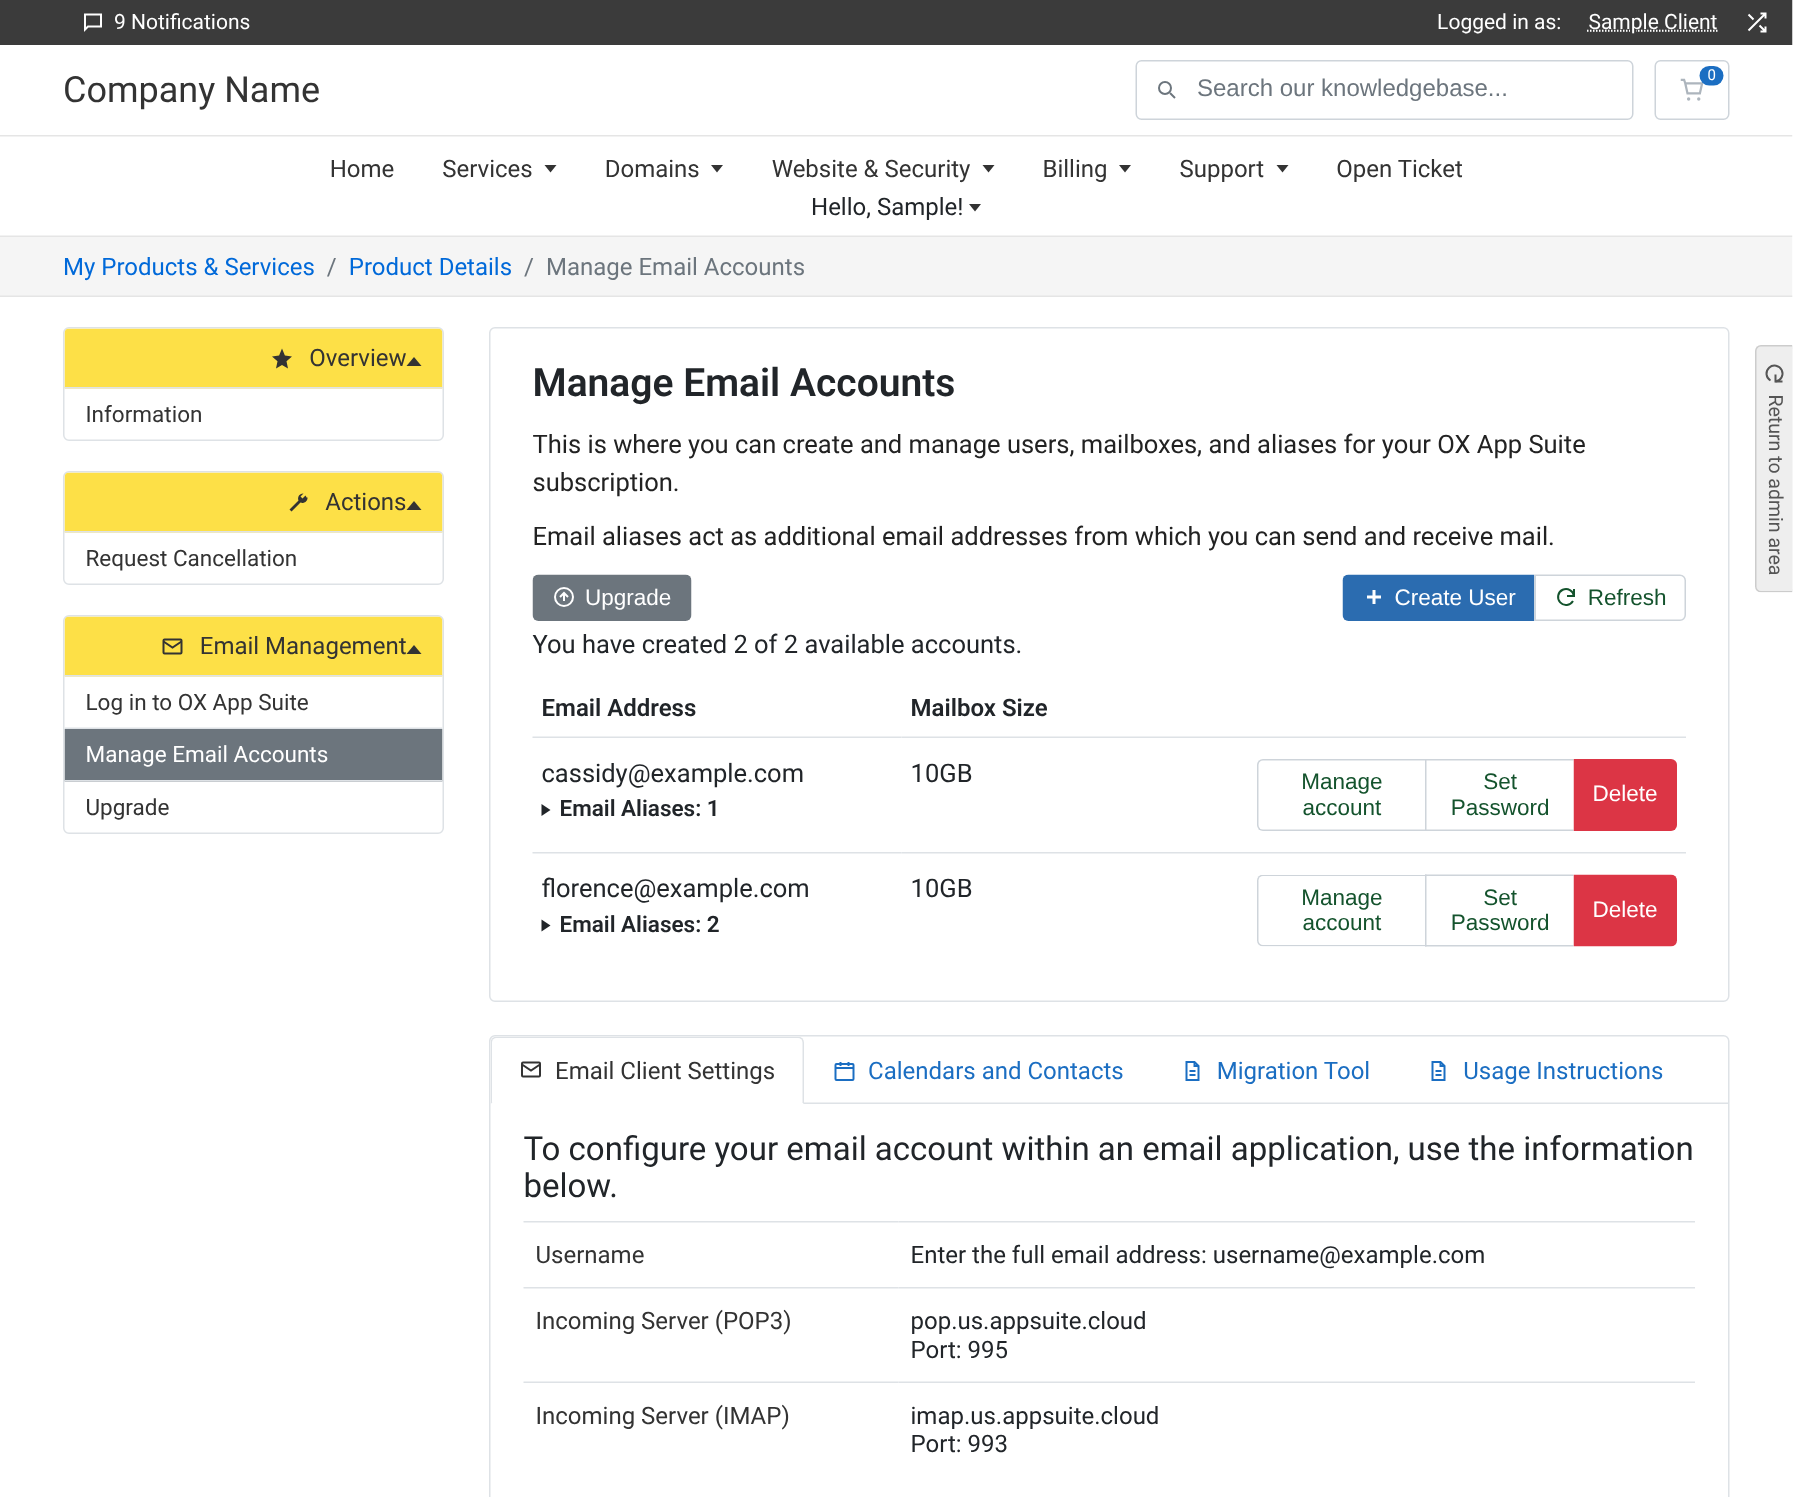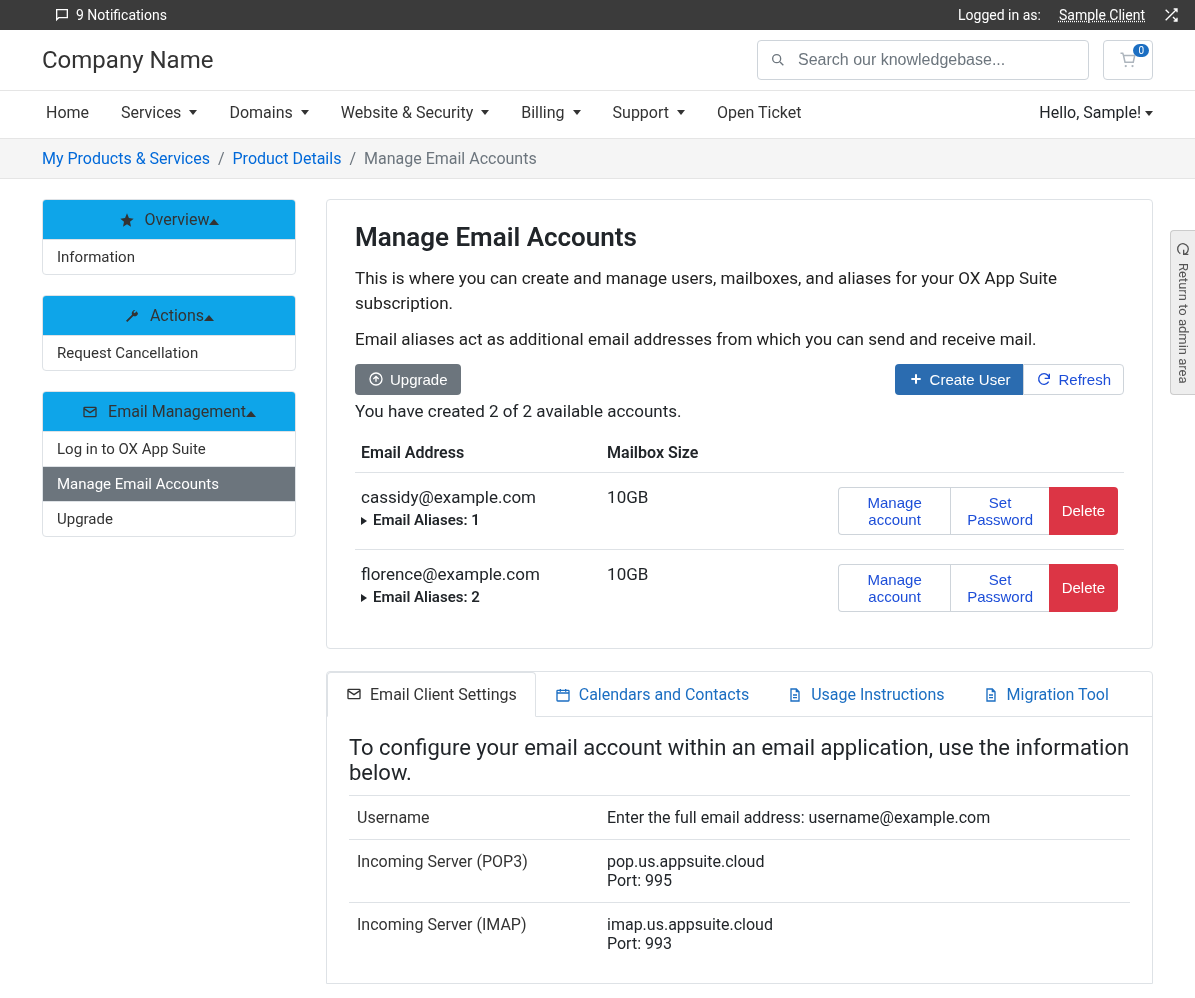--- a/index.html
+++ b/index.html
@@ -10,45 +10,45 @@
 .topbar a { color: #fff; text-decoration: underline dotted; }
 .header { display: flex; align-items: center; justify-content: space-between; padding: 10px 42px; border-bottom: 1px solid #e5e5e5; }
 .brand { font-size: 24px; font-weight: 400; color: #333; }
 .header-right { display: flex; align-items: center; gap: 14px; }
 .search-wrap { display: flex; align-items: center; border: 1px solid #ced4da; border-radius: 4px; height: 40px; width: 332px; overflow: hidden; }
 .search-icon { width: 40px; display: flex; align-items: center; justify-content: center; color: #6c757d; }
 .search-input { border: none; outline: none; font-size: 16px; flex: 1; padding: 0 8px 0 0; }
 .search-input::placeholder { color: #6c757d; }
 .cart-btn { position: relative; border: 1px solid #ced4da; border-radius: 4px; height: 40px; width: 50px; display: flex; align-items: center; justify-content: center; color: #adb5bd; cursor: pointer; }
 .cart-badge { position: absolute; top: 3px; right: 3px; background: #1b6ec2; color: #fff; border-radius: 9px; font-size: 10px; padding: 1px 5px; min-width: 14px; text-align: center; }
-.navrow { display: flex; align-items: center; justify-content: space-between; padding: 6px 42px 10px 42px; border-bottom: 1px solid #e5e5e5; }
+.navrow { display: flex; align-items: center; justify-content: space-between; padding: 6px 42px 10px 42px; border-bottom: 1px solid #e5e5e5; flex-direction: column; }
 .navlinks { display: flex; gap: 24px; }
 .navlinks .nav-item { color: #333; font-size: 16px; cursor: pointer; display: flex; align-items: center; gap: 4px; padding: 6px 4px; }
 .caret-down::after { content: ""; display: inline-block; margin-left: 4px; vertical-align: middle; border-top: 5px solid #333; border-left: 4px solid transparent; border-right: 4px solid transparent; }
 .breadcrumbs { background: #f5f5f5; border-bottom: 1px solid #e5e5e5; padding: 10px 42px; font-size: 16px; display: flex; gap: 8px; align-items: center; }
 .breadcrumbs a { color: #0069d9; text-decoration: none; }
 .breadcrumbs .sep { color: #6c757d; }
 .breadcrumbs .current { color: #6c757d; }
 .page-body { display: flex; gap: 30px; padding: 20px 42px; align-items: flex-start; }
 .sidebar { width: 254px; flex-shrink: 0; }
 .panel { border: 1px solid #dee2e6; border-radius: 4px; margin-bottom: 20px; overflow: hidden; }
-.panel-head { background: #0ea5e9; border-bottom: 1px solid #dee2e6; padding: 10px 14px; display: flex; align-items: center; justify-content: center; font-weight: 400; color: #333; cursor: pointer; }
+.panel-head { background: #fde047; border-bottom: 1px solid #dee2e6; padding: 10px 14px; display: flex; align-items: center; justify-content: flex-end; font-weight: 400; color: #333; cursor: pointer; }
 .panel-head .left { display: flex; align-items: center; gap: 10px; }
 .panel-item { padding: 8px 14px; color: #333; border-bottom: 1px solid #dee2e6; cursor: pointer; font-size: 15px; }
 .panel-item:last-child { border-bottom: none; }
 .panel-item.active { background: #6c757d; color: #fff; }
 .main { flex: 1; min-width: 0; }
 .card { border: 1px solid #dee2e6; border-radius: 4px; padding: 22px 28px; margin-bottom: 22px; }
 .card h1 { font-size: 26px; font-weight: 600; margin-bottom: 14px; }
 .card p { font-size: 17px; margin-bottom: 12px; color: #222; line-height: 1.45; }
 .action-row { display: flex; justify-content: space-between; align-items: center; margin: 8px 0 6px 0; }
 .btn { border: 1px solid transparent; border-radius: 4px; padding: 6px 12px; font-size: 15px; cursor: pointer; display: inline-flex; align-items: center; gap: 6px; }
 .btn-gray { background: #6c757d; color: #fff; }
 .btn-primary { background: #2b6cb0; color: #fff; }
-.btn-outline { background: #fff; border: 1px solid #ced4da; color: #1d4ed8; }
+.btn-outline { background: #fff; border: 1px solid #ced4da; color: #14532d; }
 .btn-danger { background: #dc3545; color: #fff; }
 .btn-group { display: flex; }
 .btn-group .btn { border-radius: 0; border-right-width: 0; }
 .btn-group .btn:first-child { border-top-left-radius: 4px; border-bottom-left-radius: 4px; }
 .btn-group .btn:last-child { border-top-right-radius: 4px; border-bottom-right-radius: 4px; border-right-width: 1px; }
 .right-actions { display: flex; padding-left: 11px; }
 .right-actions .btn-primary { border-top-right-radius: 0; border-bottom-right-radius: 0; }
 .right-actions .btn-outline { border-top-left-radius: 0; border-bottom-left-radius: 0; }
 .status-line { margin: 6px 0 12px 0; font-size: 17px; }
 table.accounts { width: 100%; border-collapse: collapse; }
@@ -308,27 +308,27 @@
           <div class="tab">
             <svg class="icon">
               <use href="#i-calendar"></use>
             </svg>
             <span>Calendars and Contacts</span>
           </div>
           <div class="tab">
             <svg class="icon">
               <use href="#i-file"></use>
             </svg>
-            <span>Usage Instructions</span>
+            <span>Migration Tool</span>
           </div>
           <div class="tab">
             <svg class="icon">
               <use href="#i-file"></use>
             </svg>
-            <span>Migration Tool</span>
+            <span>Usage Instructions</span>
           </div>
         </div>
       <div class="tab-content">
         <div style="font-size:22px;">To configure your email account within an email application, use the information below.</div>
         <table class="settings-table">
           <tbody id="settings-body">
               <tr>
                 <td>Username</td>
                 <td>Enter the full email address: username@example.com</td>
               </tr>

